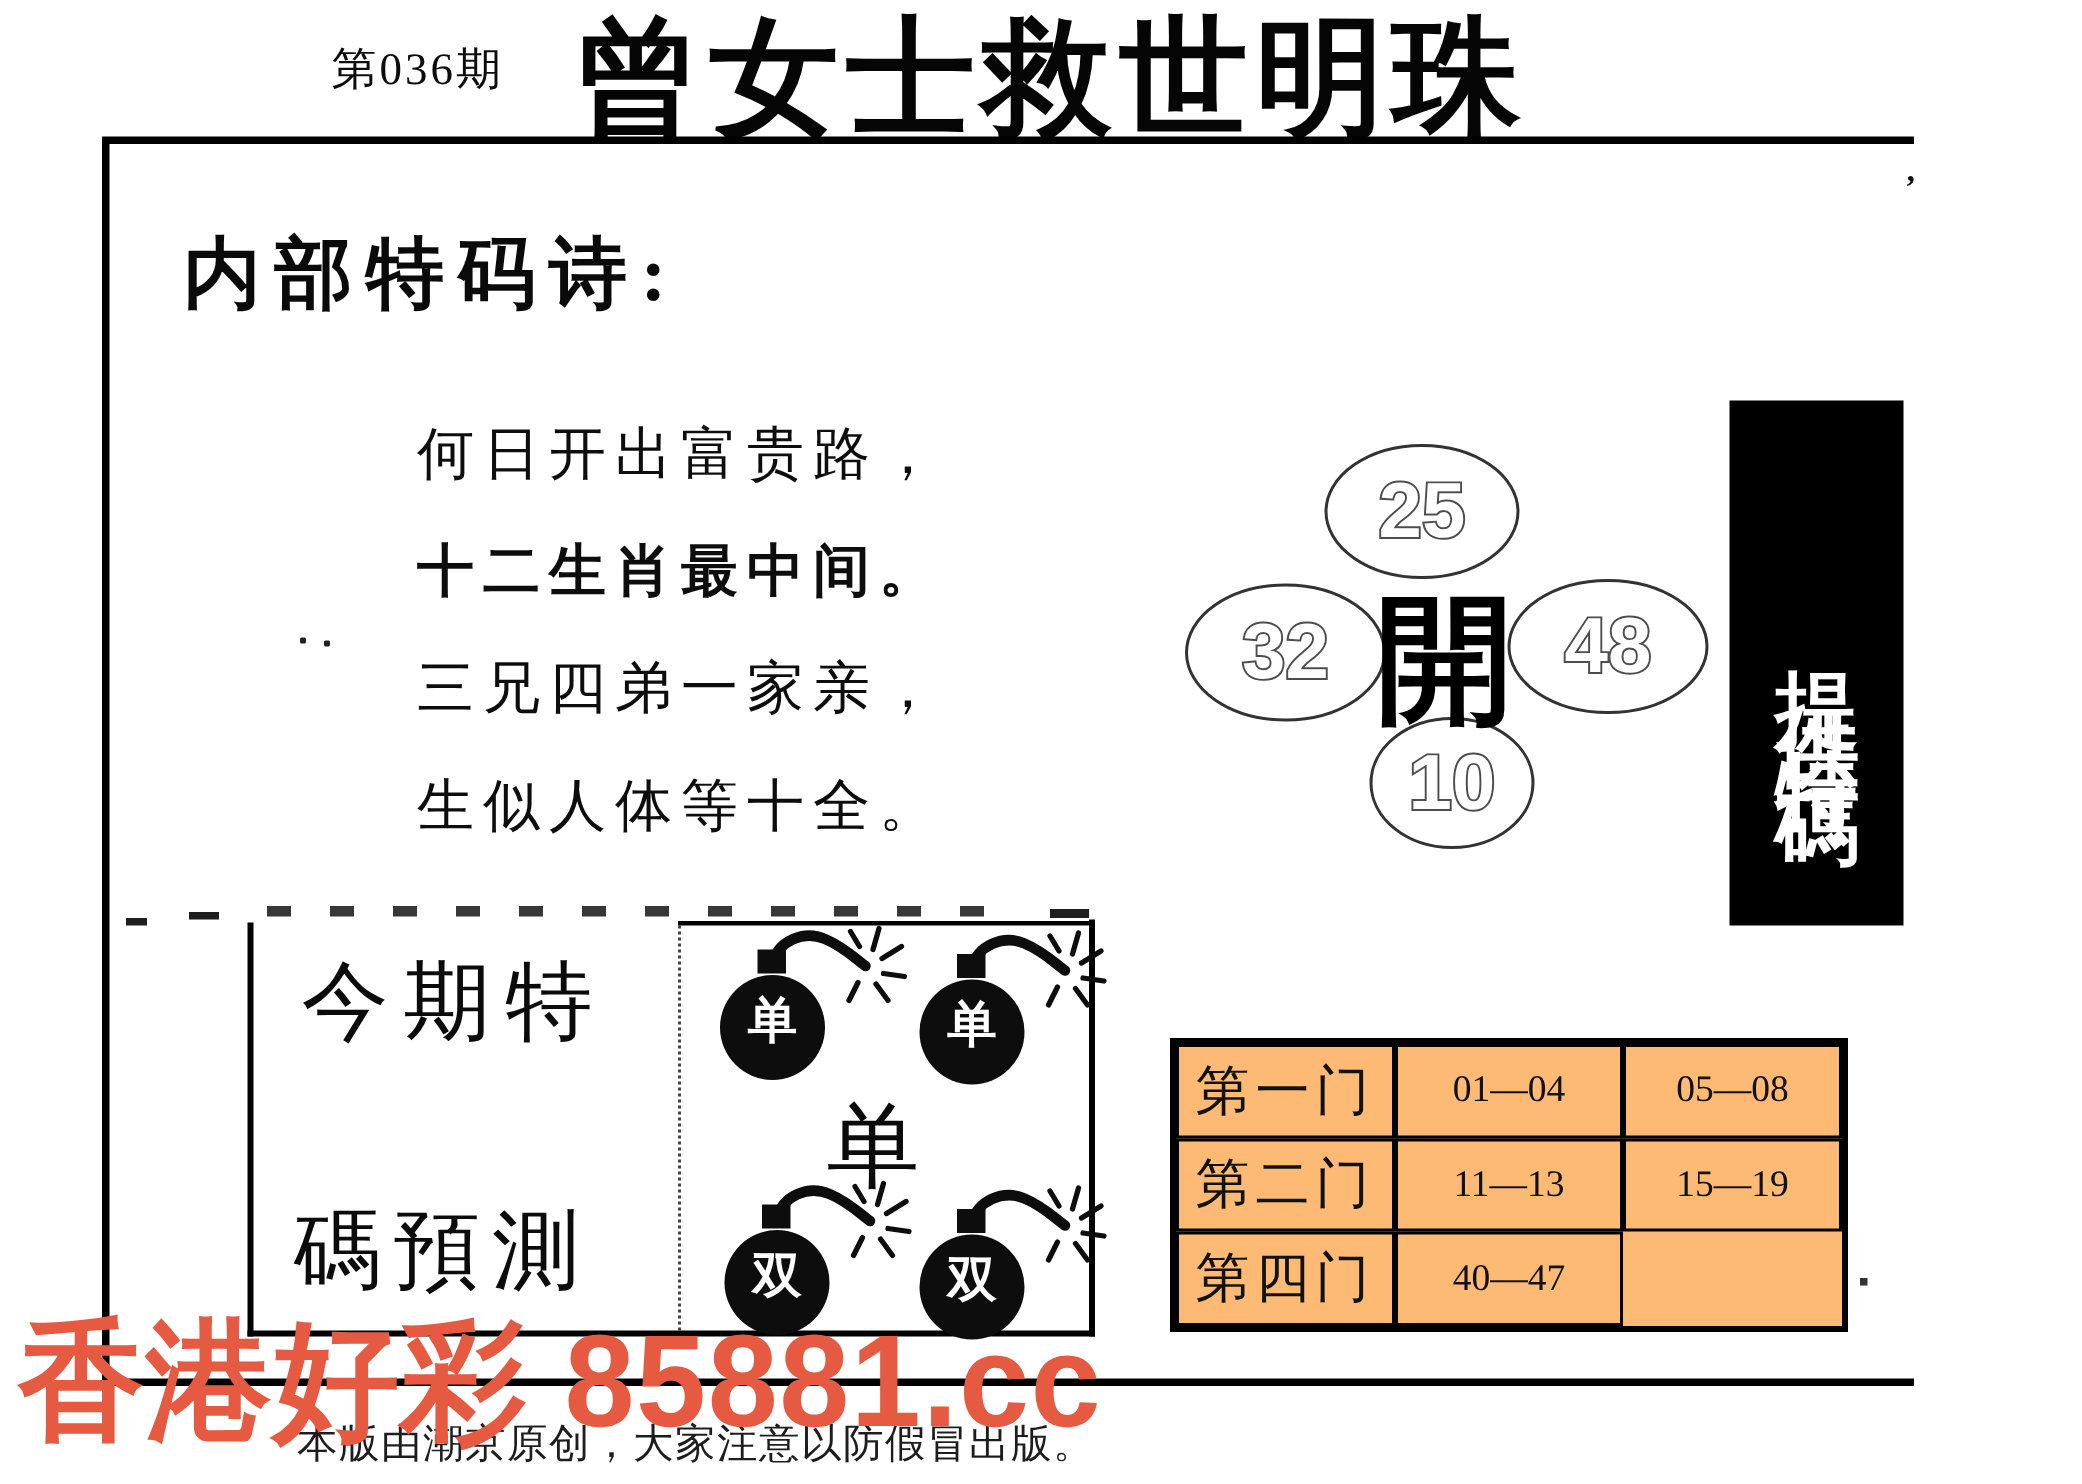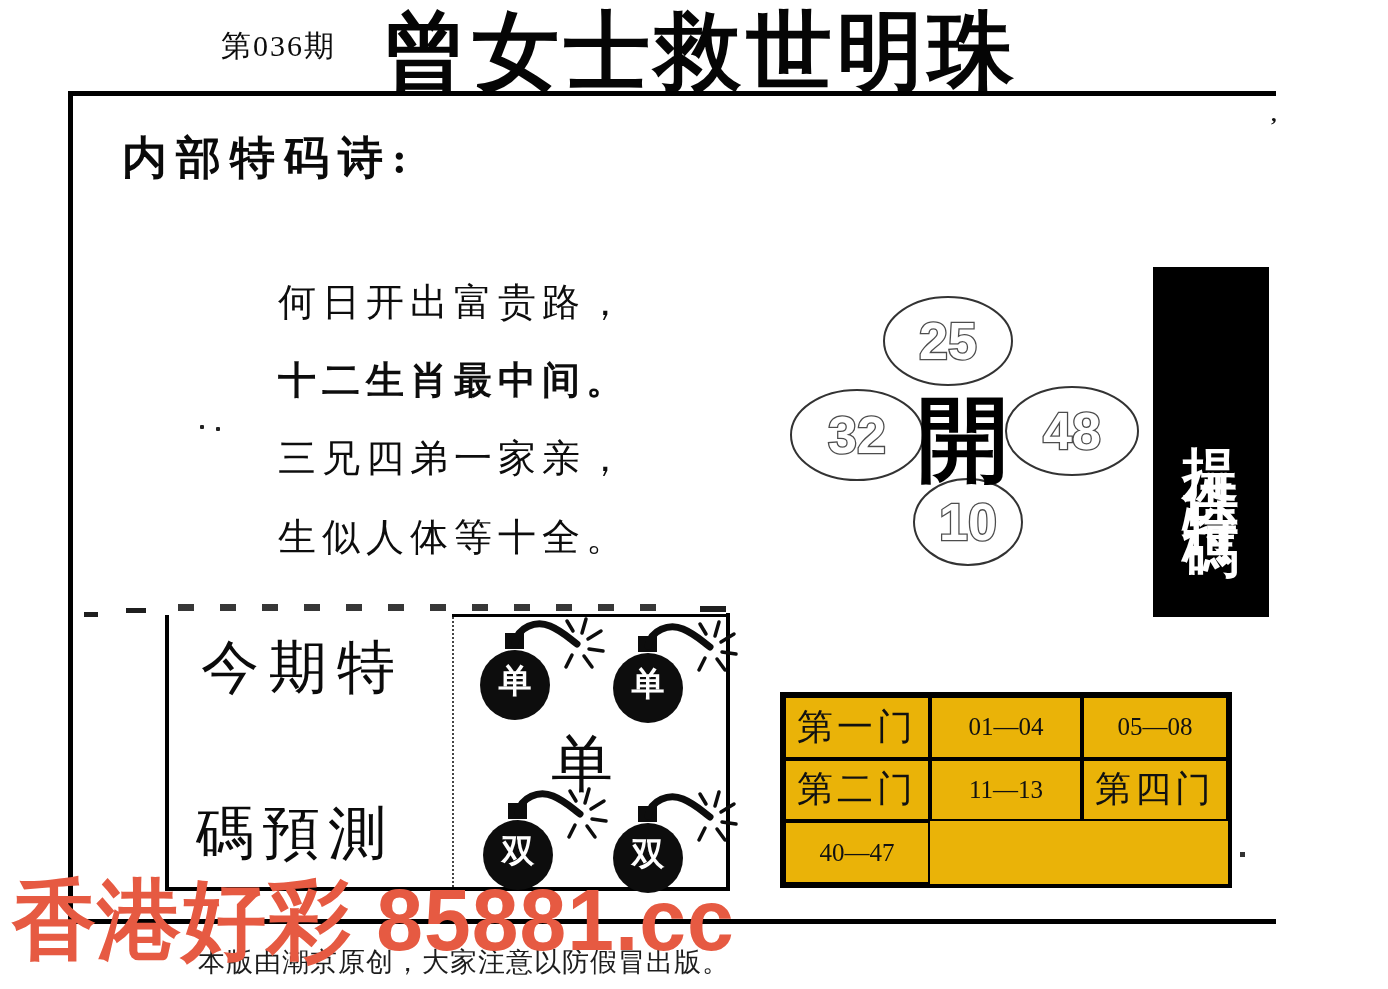--- a/index.html
+++ b/index.html
@@ -16,21 +16,21 @@
     position:absolute;left:382px;top:-6px;font-size:86px;font-weight:700;
     letter-spacing:5px;color:#050505;white-space:nowrap;
   }
   
   .main-frame{
     position:absolute;left:68px;top:91px;width:1219px;height:823px;
     border:5px solid #000;background:transparent;
   }
   
   .poem-heading{
-    position:absolute;left:122px;top:128px;font-size:45px;font-weight:700;
+    position:absolute;left:122px;top:148px;font-size:52px;font-weight:700;
     letter-spacing:9px;color:#0a0a0a;
   }
   .poem-line{position:absolute;left:278px;font-size:38px;letter-spacing:6px;color:#0d0d0d;}
   .poem-line.l1{top:277px;font-family:Liberation Serif, serif;}
   .poem-line.l2{top:355px;font-weight:bold;}
   .poem-line.l3{top:433px;}
   .poem-line.l4{top:512px;}
   .artifact-dots{position:absolute;left:200px;top:425px;width:26px;height:8px;}
   .artifact-dots i{position:absolute;width:4px;height:4px;background:#222;border-radius:1px;}
   .artifact-dots i:nth-child(2){left:16px;top:2px;}
@@ -77,21 +77,21 @@
     color:#fff;font-size:33px;font-weight:700;line-height:40px;
   }
   .bomb.b1{left:474px;top:615px;}
   .bomb.b2{left:607px;top:618px;}
   .bomb.b3{left:477px;top:785px;}
   .bomb.b4{left:607px;top:788px;}
   
   .gate-table{
     position:absolute;left:780px;top:692px;width:452px;height:196px;
     border:4px solid #000;box-sizing:border-box;display:grid;
-    grid-template-columns:146px 152px 146px;grid-auto-rows:1fr;background:#eab308;
+    grid-template-columns:146px 152px 146px;grid-auto-rows:1fr;background:#fdba74;
   }
   .t-cell{
     border:2px solid #000;display:flex;align-items:center;justify-content:center;
     box-sizing:border-box;white-space:nowrap;
   }
   .t-cell.gate{font-size:36px;letter-spacing:4px;}
   .t-cell.range{font-size:25px;letter-spacing:0px;}
   .table-dot{position:absolute;left:1240px;top:852px;width:5px;height:5px;background:#333;}
   
   .watermark{
@@ -219,20 +219,21 @@
     </svg>
     <span class="label">双</span>
   </div>
 
   <div class="gate-table">
     <div class="t-cell gate">第一门</div>
     <div class="t-cell range">01—04</div>
     <div class="t-cell range">05—08</div>
     <div class="t-cell gate">第二门</div>
     <div class="t-cell range">11—13</div>
+    <div class="t-cell range">15—19</div>
     <div class="t-cell gate">第四门</div>
     <div class="t-cell range">40—47</div>
   </div>
   <div class="table-dot"></div>
 
   <div class="watermark">香港好彩 85881.cc</div>
 
   <div class="footer-notice">本版由潮京原创，大家注意以防假冒出版。</div>
 
 </div>

